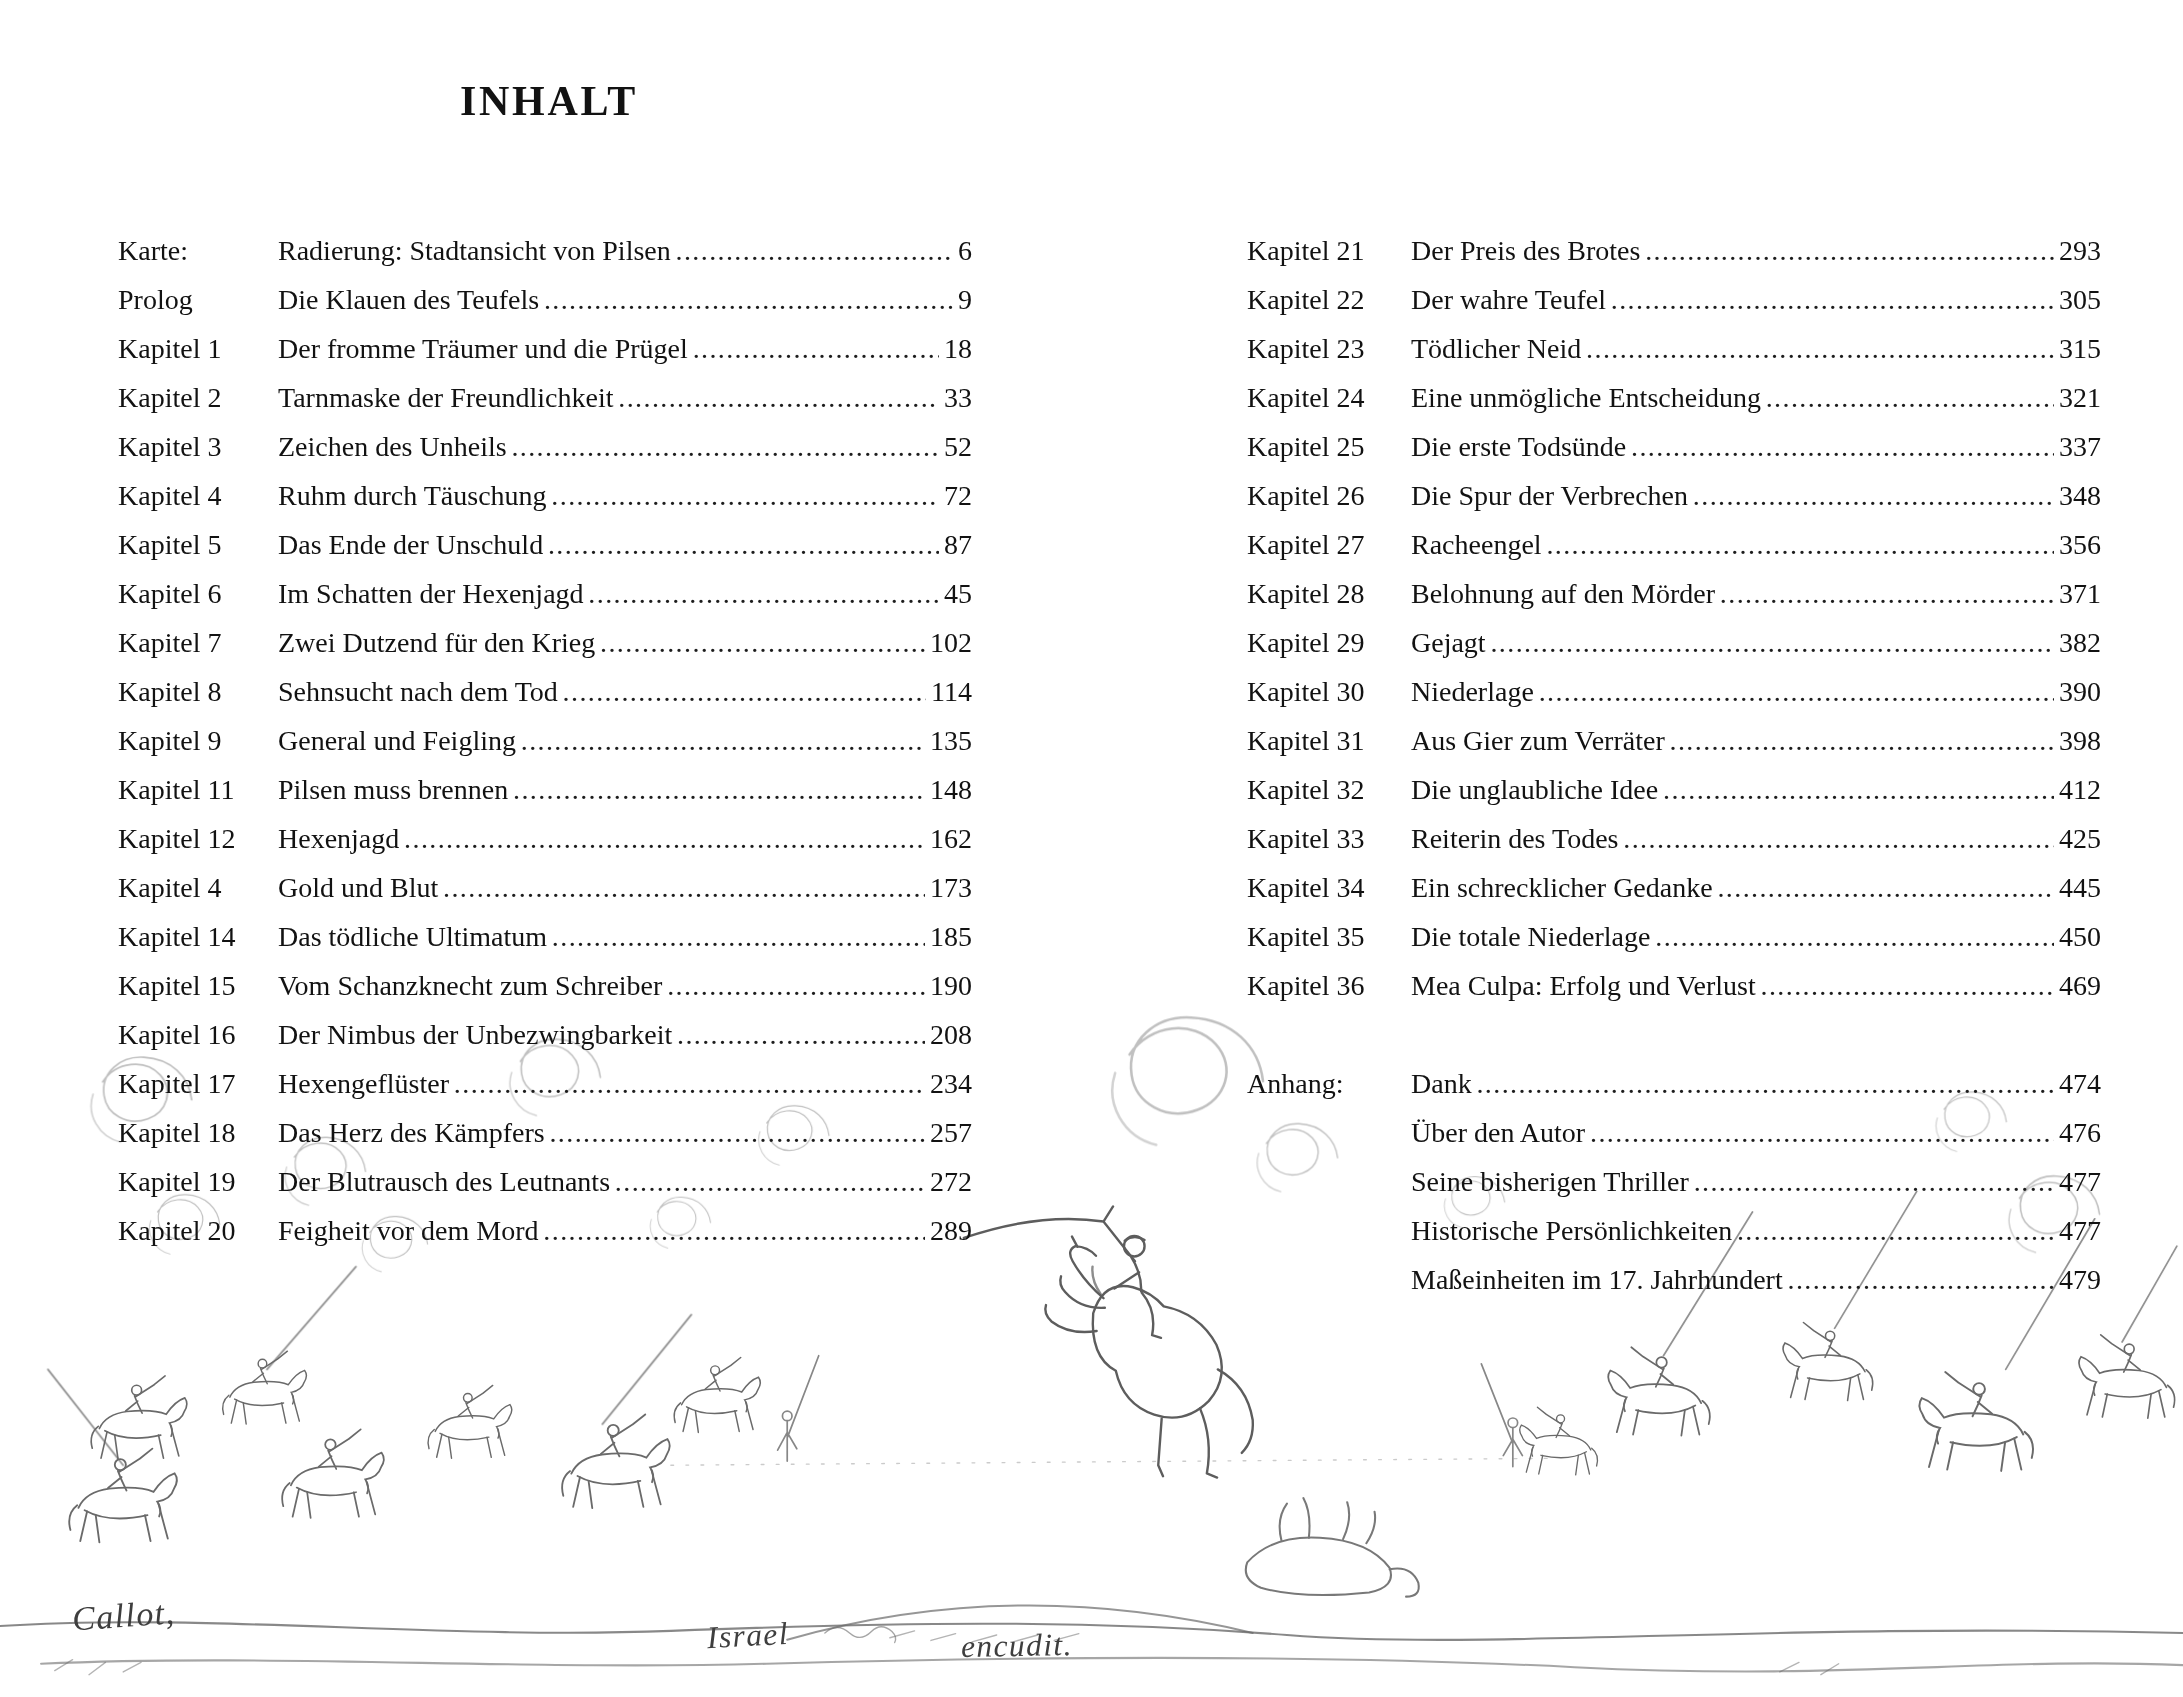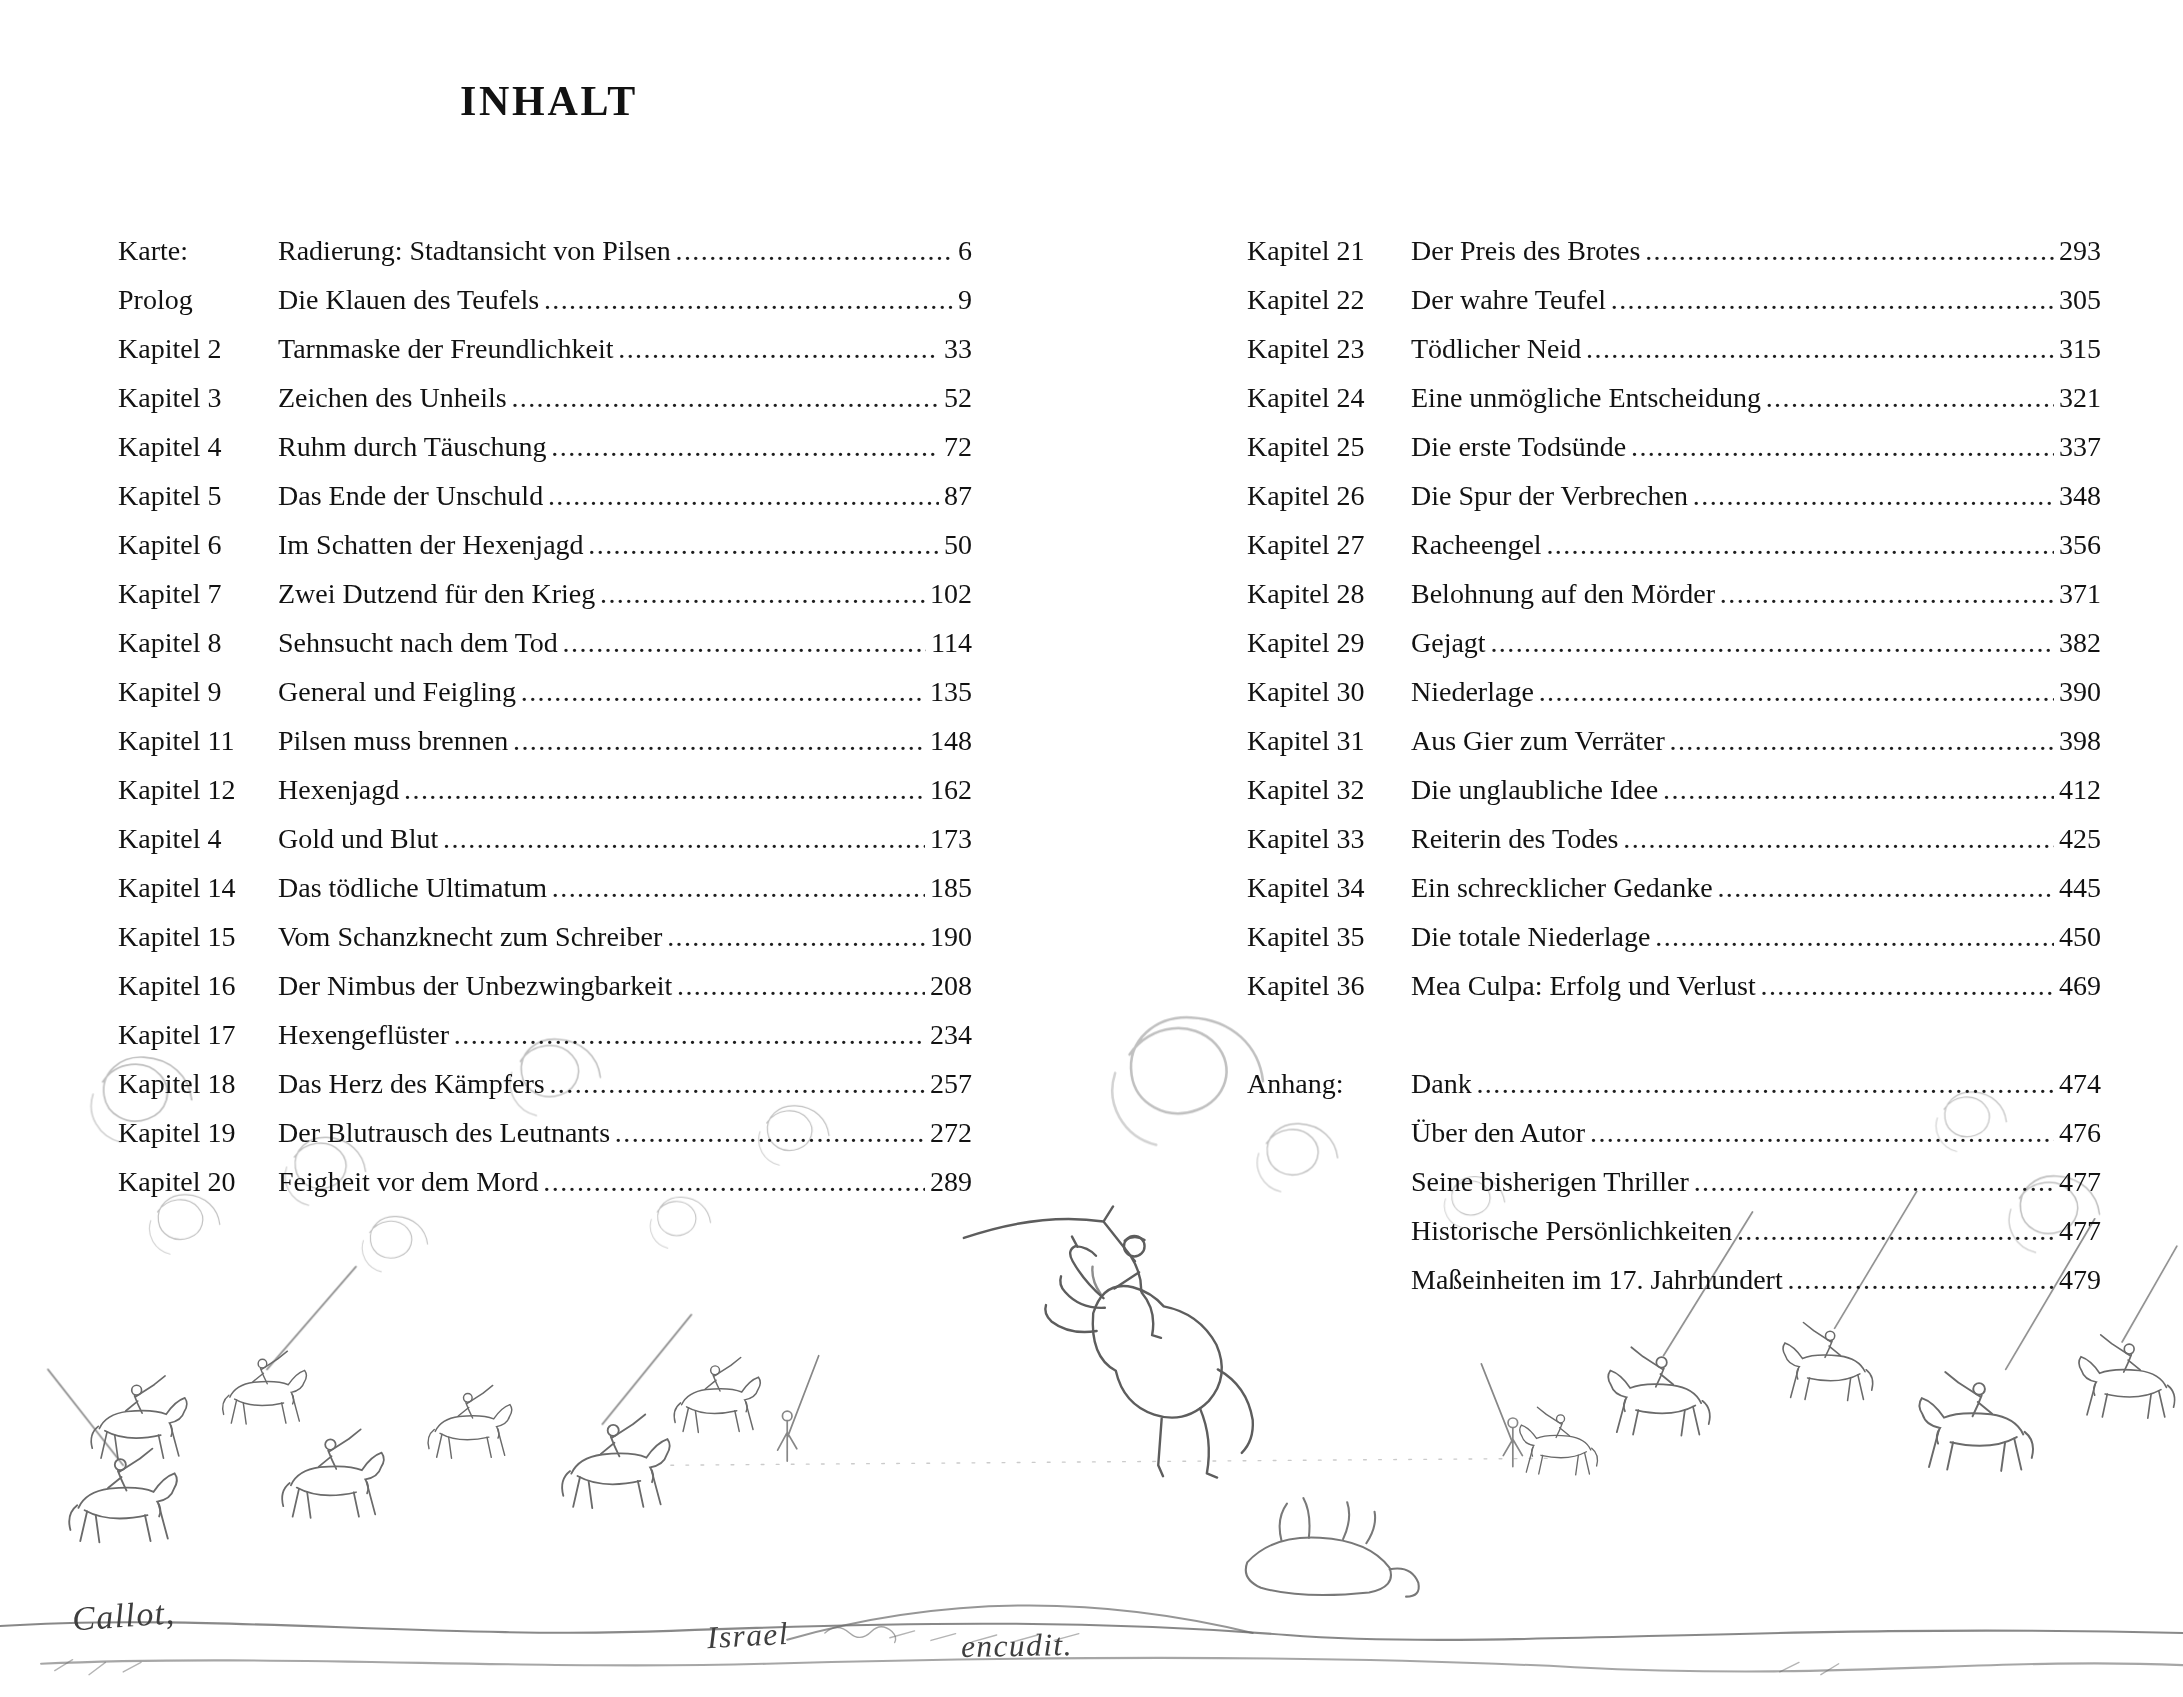--- a/index.html
+++ b/index.html
@@ -70,20 +70,26 @@
         <span class="toc-page">6</span>
       </div>
 
       <div class="toc-row">
         <span class="toc-label">Prolog</span>
         <span class="toc-title">Die Klauen des Teufels</span>
         <span class="toc-dots"></span>
         <span class="toc-page">9</span>
       </div>
 
+      <div class="toc-row">
+        <span class="toc-label">Kapitel 1</span>
+        <span class="toc-title">Der fromme Träumer und die Prügel</span>
+        <span class="toc-dots"></span>
+        <span class="toc-page">18</span>
+      </div>
 
       <div class="toc-row">
         <span class="toc-label">Kapitel 2</span>
         <span class="toc-title">Tarnmaske der Freundlichkeit</span>
         <span class="toc-dots"></span>
         <span class="toc-page">33</span>
       </div>
 
       <div class="toc-row">
         <span class="toc-label">Kapitel 3</span>
@@ -103,21 +109,21 @@
         <span class="toc-label">Kapitel 5</span>
         <span class="toc-title">Das Ende der Unschuld</span>
         <span class="toc-dots"></span>
         <span class="toc-page">87</span>
       </div>
 
       <div class="toc-row">
         <span class="toc-label">Kapitel 6</span>
         <span class="toc-title">Im Schatten der Hexenjagd</span>
         <span class="toc-dots"></span>
-        <span class="toc-page">50</span>
+        <span class="toc-page">45</span>
       </div>
 
       <div class="toc-row">
         <span class="toc-label">Kapitel 7</span>
         <span class="toc-title">Zwei Dutzend für den Krieg</span>
         <span class="toc-dots"></span>
         <span class="toc-page">102</span>
       </div>
 
       <div class="toc-row">

